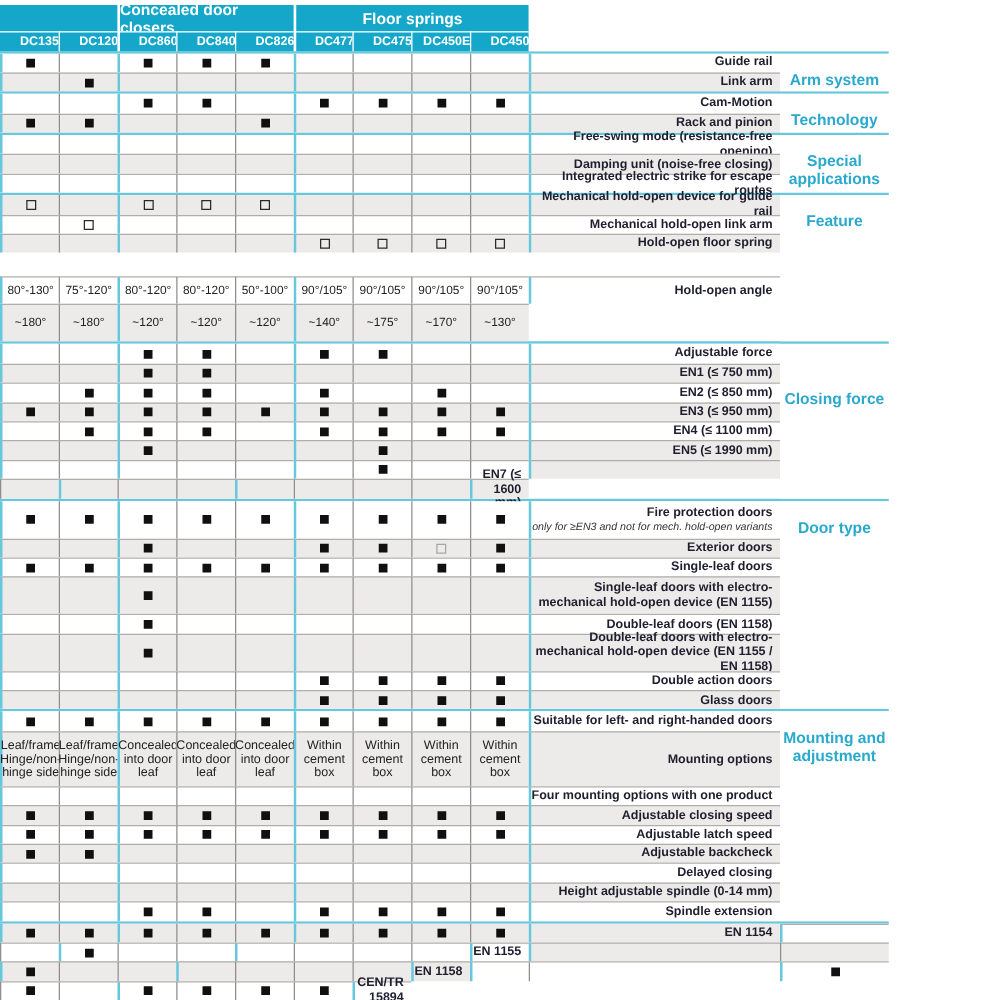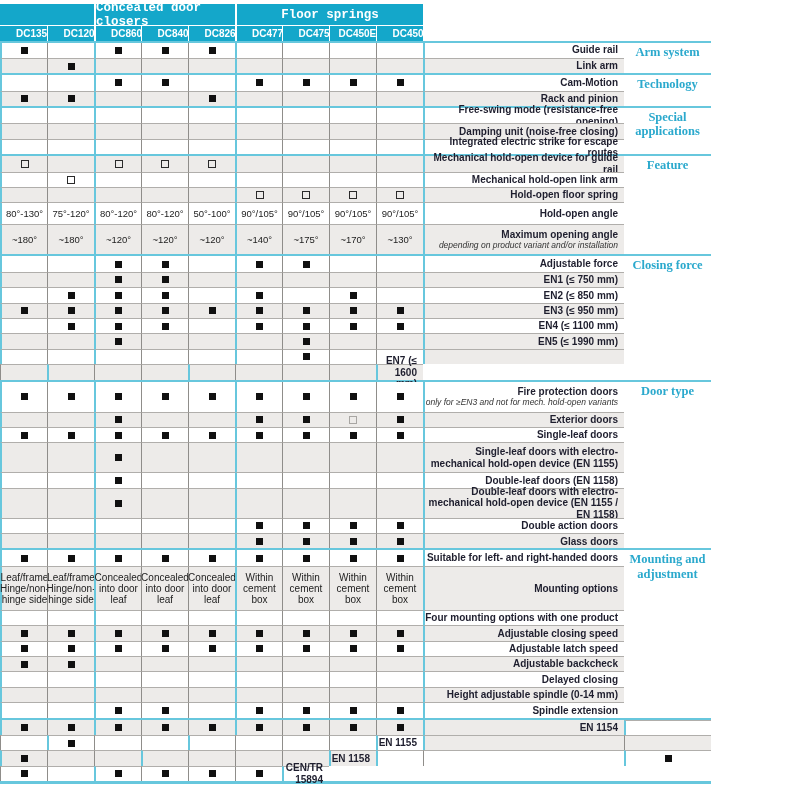--- a/index.html
+++ b/index.html
@@ -4,56 +4,56 @@
 <style>
   html,body{margin:0;padding:0;background:#fff;}
   body{width:800px;height:800px;overflow:hidden;
        font-family:"Liberation Sans","DejaVu Sans",sans-serif;}
   .page{position:relative;width:800px;height:800px;background:#fff;}
   .table-wrap{position:absolute;left:0;top:4px;width:711px;}
 
   
   .hdr{display:grid;grid-template-columns:repeat(9,47px) 201px 87px;}
   .hg{background:var(--cy);color:#fff;font-weight:bold;font-size:12.5px;
-      height:21px;display:flex;align-items:center;justify-content:center;font-family:Liberation Mono, monospace;}
+      height:21px;display:flex;align-items:center;justify-content:center;}
   .hg.gap{border-left:2px solid #fff;}
   .hp{background:var(--cy);color:#fff;font-weight:bold;font-size:10px;
       height:14.5px;display:flex;align-items:center;justify-content:center;
       border-top:1.5px solid #fff;padding-left:16px;}
   .hp.sep{border-left:1.5px solid #fff;}
   .hp.gap{border-left:2px solid #fff;}
   .hblank{background:#fff;}
 
   
   .sections{border-bottom:3px solid var(--lcy);}
   .section{display:grid;grid-template-columns:repeat(9,47px) 201px 87px;
            border-top:2px solid var(--lcy);}
   .cell{display:flex;align-items:center;justify-content:center;
         box-sizing:border-box;border-left:1px solid #8f8d8a;}
   .cell.gl{border-left:2px solid var(--lcy);}
   .cell.bt{border-top:1px solid #b0aeab;}
   .cell.gray{background:#edebe9;}
   .cell.white{background:#fff;}
   .h-std{height:15.4px;}
-  .h-angle{height:22px;}
+  .h-angle{height:22px;margin-top:19px;}
   .h-sub{height:30px;}
   .h-mount{height:44px;}
 
   .celltext{font-size:9.5px;color:#222;text-align:center;line-height:1.1;
             white-space:pre-line;}
   .mounttext{font-size:10px;}
 
   .labelcell{justify-content:flex-end;text-align:right;padding-right:6px;
              border-left:2px solid var(--lcy);flex-direction:column;
              align-items:flex-end;justify-content:center;}
   .labelmain{font-size:10px;font-weight:bold;color:#1e1e2e;line-height:1.15;}
   .labelsub{font-size:8.5px;font-style:italic;color:#333;line-height:1.1;}
 
   .catcell{background:#fff;border:none;align-items:flex-start;
-           justify-content:center;padding-top:2px;font-family:Liberation Serif, serif;}
+           justify-content:center;padding-top:14px;}
   .cattext{color:#2ba9cd;font-weight:bold;font-size:12.5px;text-align:center;
            line-height:1.15;}
 
   
   .sq{width:7px;height:7px;display:inline-block;}
   .sq.f{background:#101010;}
   .sq.o{background:transparent;border:1.5px solid #2a2a2a;width:6px;height:6px;}
   .sq.l{background:transparent;border:1.5px solid #a8a6a3;width:6px;height:6px;}
 
   :root{--cy:#14a7ca;--lcy:#67c7dd;}
@@ -315,24 +315,20 @@
           </div>
           <div class="cell gray h-sub bt">
             <span class="celltext">~175°</span>
           </div>
           <div class="cell gray h-sub bt">
             <span class="celltext">~170°</span>
           </div>
           <div class="cell gray h-sub bt">
             <span class="celltext">~130°</span>
           </div>
-          <div class="cell labelcell gray h-sub bt">
-            <div class="labelmain">Maximum opening angle</div>
-            <div class="labelsub">depending on product variant and/or installation</div>
-          </div>
         </div>
         <div class="section">
           <div class="cell white h-std gl"></div>
           <div class="cell white h-std"></div>
           <div class="cell white h-std gl">
             <span class="sq f"></span>
           </div>
           <div class="cell white h-std">
             <span class="sq f"></span>
           </div>
@@ -341,21 +337,21 @@
             <span class="sq f"></span>
           </div>
           <div class="cell white h-std">
             <span class="sq f"></span>
           </div>
           <div class="cell white h-std"></div>
           <div class="cell white h-std"></div>
           <div class="cell labelcell white h-std">
             <div class="labelmain">Adjustable force</div>
           </div>
-          <div class="cell catcell" style="grid-area: 1 / 11 / span 8;">
+          <div class="cell catcell" style="grid-area: 1 / 11 / span 8; margin-top: 23px;">
             <div class="cattext">Closing force</div>
           </div>
           <div class="cell gray h-std bt gl"></div>
           <div class="cell gray h-std bt"></div>
           <div class="cell gray h-std bt gl">
             <span class="sq f"></span>
           </div>
           <div class="cell gray h-std bt">
             <span class="sq f"></span>
           </div>

